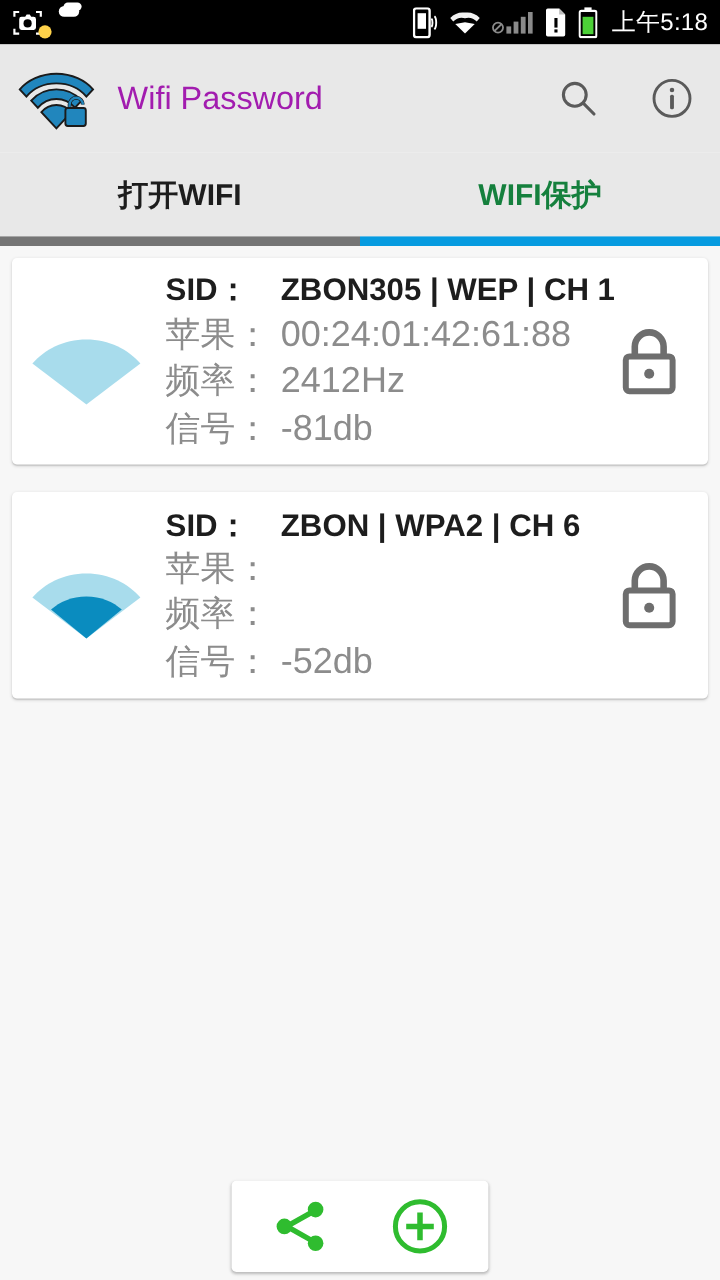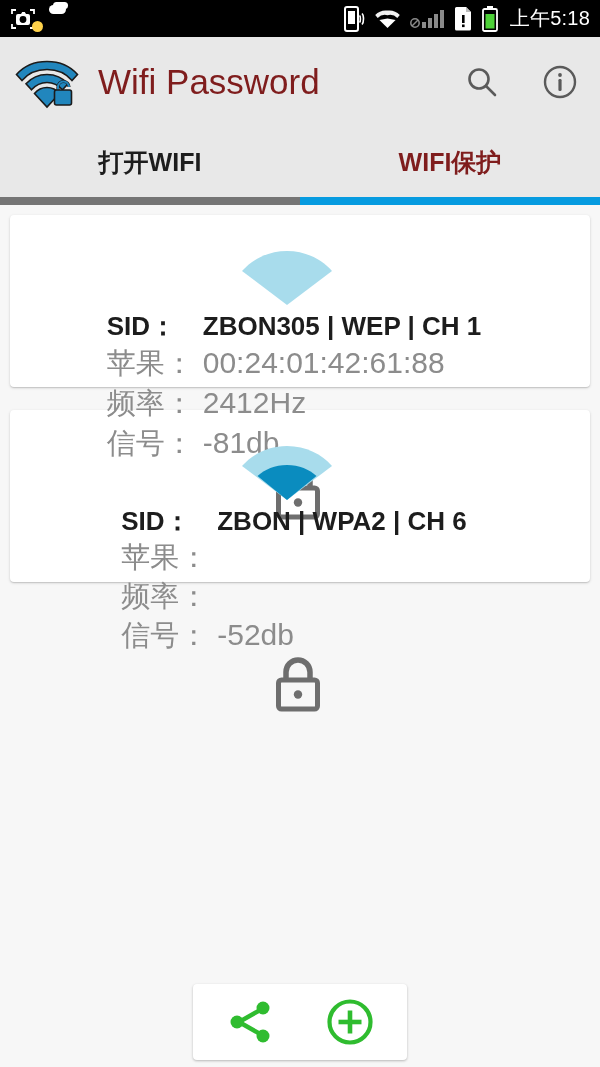--- a/index.html
+++ b/index.html
@@ -76,22 +76,22 @@
   .appbar {
     height: 90px;
     background: #e8e8e8;
     display: flex;
     align-items: center;
     padding: 0 22px 0 14px;
     box-sizing: border-box;
   }
   .app-logo { width: 66px; height: 58px; flex: none; }
   .app-title {
-    font-size: 35px;
-    color: #7f1d1d;
+    font-size: 27px;
+    color: #a21caf;
     margin-left: 18px;
     white-space: nowrap;
     font-weight: 400;
   }
   .appbar-actions {
     margin-left: auto;
     display: flex;
     align-items: center;
     gap: 42px;
   }
@@ -107,21 +107,21 @@
     flex: 1 1 50%;
     display: flex;
     align-items: center;
     justify-content: center;
     font-size: 25px;
     font-weight: bold;
     cursor: pointer;
     user-select: none;
   }
   .tab.inactive { color: #1d1d1d; }
-  .tab.active { color: #7f1d1d; }
+  .tab.active { color: #15803d; }
   .tab-indicator { display: flex; height: 8px; }
   .tab-indicator > div { flex: 1 1 50%; }
   .ind-inactive { background: #757575; }
   .ind-active { background: #069be0; }
 
   
   .list {
     padding: 10px 10px 0 10px;
     box-sizing: border-box;
   }
@@ -129,21 +129,20 @@
     background: #ffffff;
     border-radius: 4px;
     box-shadow: 0 1px 3px rgba(0,0,0,0.16), 0 1px 1px rgba(0,0,0,0.10);
     display: flex;
     align-items: center;
     padding: 14px 22px 14px 10px;
     box-sizing: border-box;
     height: 172px;
     margin-bottom: 23px;
     cursor: pointer;
-    flex-direction: column;
   }
   .signal-ic {
     width: 104px;
     height: 80px;
     flex: none;
     margin-right: 14px;
   }
   .card-info {
     flex: 1 1 auto;
     min-width: 0;

